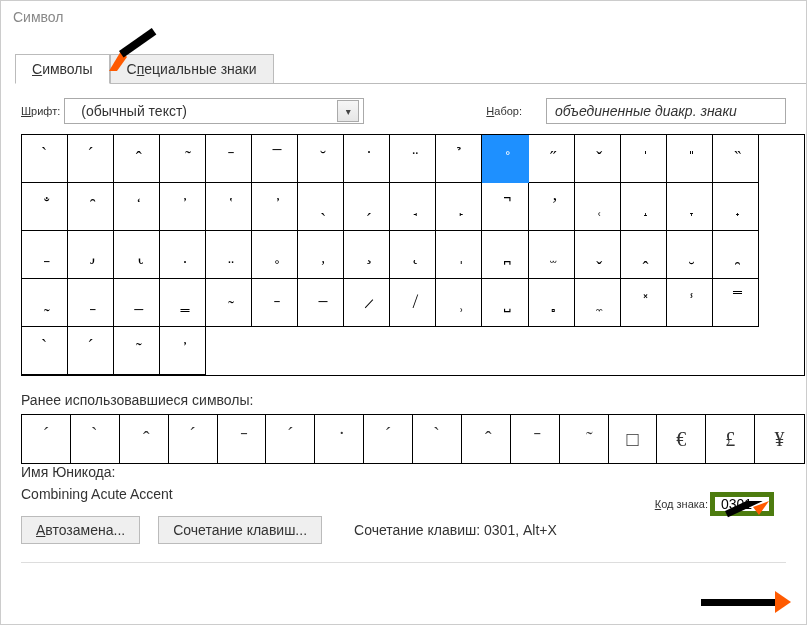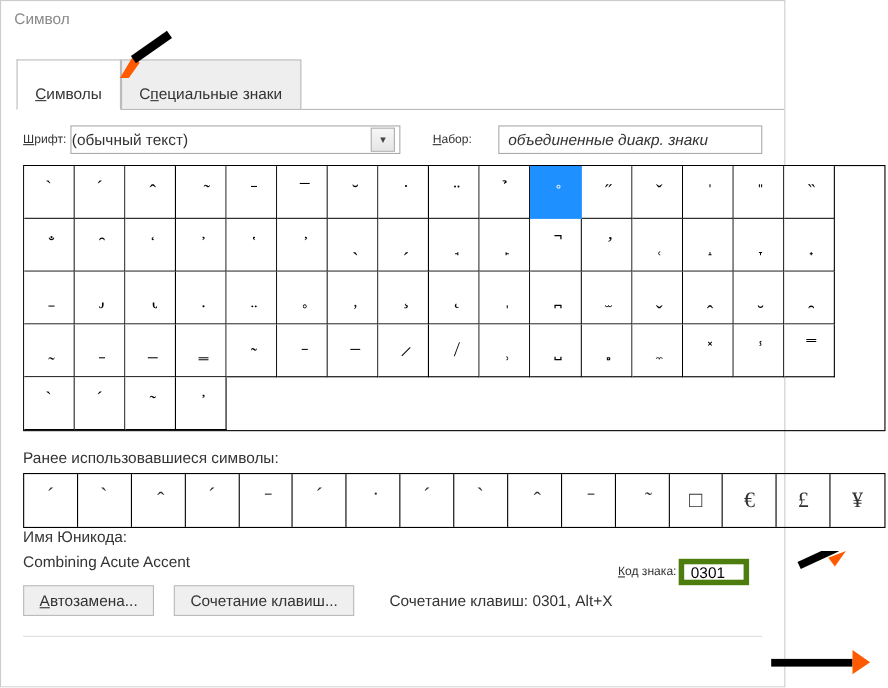--- a/index.html
+++ b/index.html
@@ -10,39 +10,39 @@
     background: #fff;
     color: #333;
     width: 807px;
     height: 625px;
     overflow: hidden;
     position: relative;
   }
   .dialog {
     border: 1px solid #ccc;
     background: #fff;
-    width: 714px;
+    width: 807px;
     height: 625px;
     position: relative;
   }
   .titlebar {
     padding: 8px 12px 6px 12px;
     color: #888;
     font-size: 14px;
   }
   .tabs {
     display: flex;
     align-items: flex-end;
     margin: 22px 0 0 14px;
     border-bottom: 1px solid #bbb;
     width: calc(100% - 14px);
     position: relative;
   }
   .tab {
-    padding: 22px 16px 6px 16px;
+    padding: 6px 16px 6px 16px;
     border: 1px solid #bbb;
     background: #eee;
     position: relative;
     top: 1px;
     cursor: pointer;
     font-size: 14px;
   }
   .tab.active {
     background: #fff;
     border-bottom: 1px solid #fff;
@@ -60,21 +60,21 @@
   .label { font-size: 11px; }
   .label .underline-letter { text-decoration: underline; }
   .font-select {
     margin-left: 4px;
     width: 300px;
     height: 26px;
     border: 1px solid #aaa;
     display: flex;
     align-items: center;
     justify-content: space-between;
-    padding: 0 4px 0 0;
+    padding: 0 4px 0 16px;
     background: #fff;
     font-size: 14px;
   }
   .dropdown-btn {
     width: 22px; height: 22px;
     border: 1px solid #aaa;
     background: linear-gradient(#f6f6f6,#e6e6e6);
     display: flex; align-items:center; justify-content:center;
     font-size: 10px; color:#444;
   }

